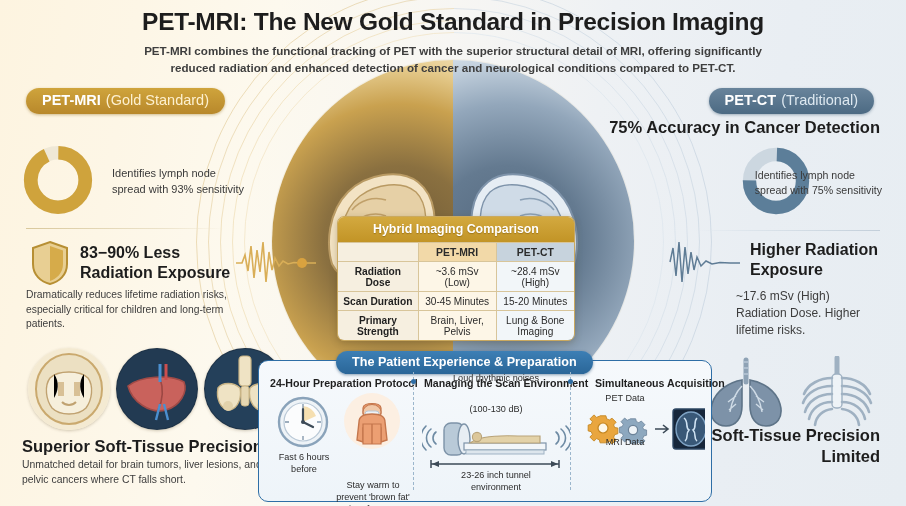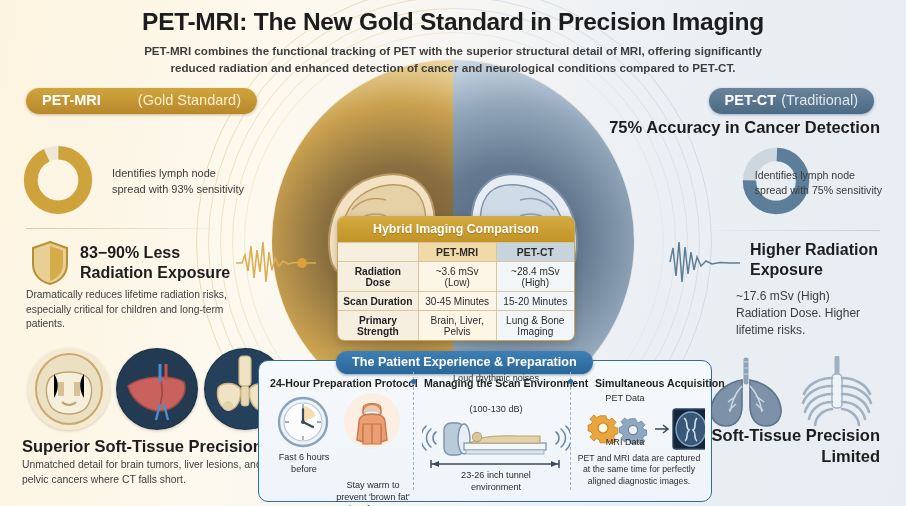--- a/index.html
+++ b/index.html
@@ -37,21 +37,21 @@
     border-radius:999px;padding:5px 16px 6px;font-size:14.5px;line-height:1;
     white-space:nowrap;color:#fff;
   }
   .pill b{font-weight:700;}
   .pill span.sub{font-weight:400;}
   .pill-gold{
     left:26px;top:88px;
     background:linear-gradient(180deg,#cfa43c 0%,#b8882b 100%);
     box-shadow:0 1px 3px rgba(150,115,30,.45);
   }
-  .pill-gold .sub{color:#fdf0cf;margin-left:32px;}
+  .pill-gold .sub{color:#fdf0cf;}
   .pill-blue{
     right:32px;top:88px;
     background:linear-gradient(180deg,#69849b 0%,#4c6a83 100%);
     box-shadow:0 1px 3px rgba(60,90,115,.45);
   }
   .pill-blue .sub{color:#dde8f0;}
 
   
   .title{
     position:absolute;left:0;right:0;top:8px;text-align:center;
@@ -436,15 +436,14 @@
     <g transform="translate(48,26)" fill="#8da8bf" stroke="#6b8298" stroke-width="1.2">
       <path d="M-4-17 h8 l1.2 4.4 a13 13 0 0 1 3.6 1.5 L12.6-13.6 l5.6 5.6 -3.5 3.8 a13 13 0 0 1 1.5 3.6 L20.6-0 v8 l-4.4 1.2 a13 13 0 0 1 -1.5 3.6 l3.5 3.8 -5.6 5.6 -3.8-3.5 a13 13 0 0 1 -3.6 1.5 L4 20.6 h-8 l-1.2-4.4 a13 13 0 0 1 -3.6-1.5 l-3.8 3.5 -5.6-5.6 3.5-3.8 a13 13 0 0 1 -1.5-3.6 L-20.6 4 v-8 l4.4-1.2 a13 13 0 0 1 1.5-3.6 l-3.5-3.8 5.6-5.6 3.8 3.5 a13 13 0 0 1 3.6-1.5Z" transform="scale(.66)"></path>
       <circle cx="0" cy="0" r="4.6" fill="#eef3f7"></circle>
     </g>
     <path d="M70 25 L82 25 M78 21 L83 25 L78 29" stroke="#3c4a57" stroke-width="1.6" fill="none"></path>
     <rect x="88" y="5" width="40" height="40" rx="3" fill="#16263a" stroke="#2e4763" stroke-width="1.4"></rect>
     <ellipse cx="106" cy="25" rx="15" ry="17" fill="#395877" stroke="#7fa3c4" stroke-width="1.4"></ellipse>
     <path d="M99 14 C104 18 100 24 104 26 C100 30 104 34 100 37 M112 14 C108 18 112 24 108 26 C112 30 108 34 112 37" stroke="#cfe2f2" stroke-width="1.6" fill="none"></path>
   </svg>
   <div class="cap" style="left:583px;top:437px;width:84px;">MRI Data</div>
-  <div class="cap cap-sm" style="left:575px;top:453px;width:128px;">PET and MRI data are captured at the same time for perfectly aligned diagnostic images.</div>
 
 </div>
 
 </body></html>

